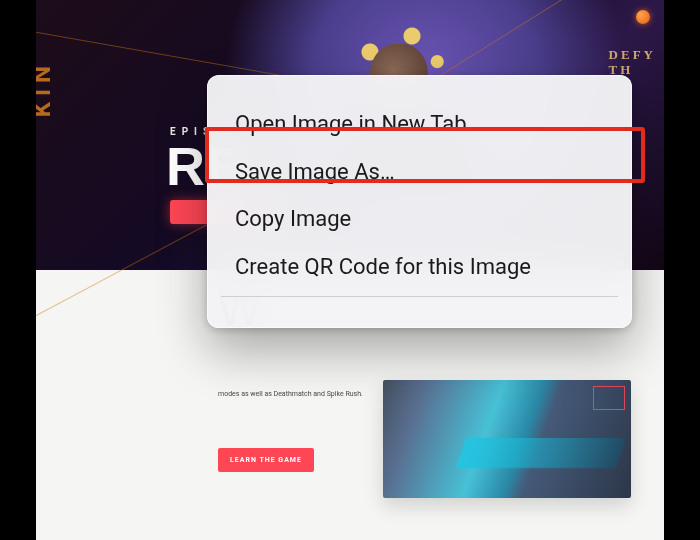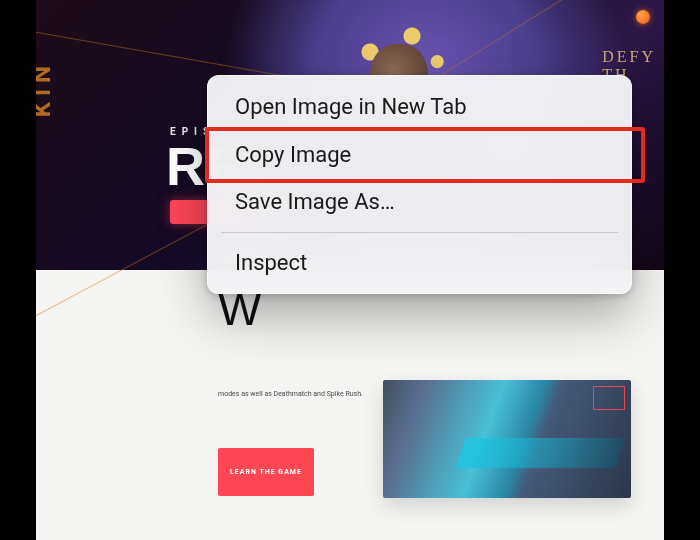--- a/index.html
+++ b/index.html
@@ -75,22 +75,22 @@
     text-orientation: mixed;
     transform: rotate(180deg);
     opacity: 0.75;
   }
   .defy {
     position: absolute;
     right: 8px;
     top: 48px;
     color: #cfa770;
     font-family: "Times New Roman", serif;
-    font-weight: 400;
-    font-size: 16px;
+    font-weight: 700;
+    font-size: 13px;
     letter-spacing: 3px;
     line-height: 1.15;
     text-align: left;
   }
   .episode {
     position: absolute;
     left: 134px;
     top: 126px;
     color: #eaeaea;
     letter-spacing: 6px;
@@ -204,21 +204,21 @@
   }
   .card-cta {
     position: absolute;
     left: 0;
     top: 68px;
     background: #ff4655;
     color: #fff;
     font-size: 7px;
     font-weight: 700;
     letter-spacing: 1px;
-    padding: 20px 12px;
+    padding: 8px 12px;
     border-radius: 2px;
   }
   .card-image {
     position: absolute;
     left: 165px;
     top: 0;
     width: 248px;
     height: 118px;
     background:
       linear-gradient(110deg, #444f5f 0%, #596f91 15%, #47c1d6 42%, #2a87a6 56%, #455a79 62%, #2c3648 100%);
@@ -253,21 +253,21 @@
     position: absolute;
     left: 207px;
     top: 75px;
     width: 425px;
     background: rgba(244,244,246,0.965);
     border-radius: 12px;
     box-shadow:
       0 22px 50px rgba(0,0,0,0.32),
       0 2px 8px rgba(0,0,0,0.2),
       inset 0 0 0 1px rgba(255,255,255,0.6);
-    padding: 8px 0;
+    padding: 25px 0;
     backdrop-filter: blur(20px);
   }
   .menu-item {
     font-size: 22px;
     color: #1a1a1a;
     padding: 10px 28px;
     line-height: 1.25;
     cursor: default;
     white-space: nowrap;
   }
@@ -316,21 +316,21 @@
         <div class="card-copy">modes as well as Deathmatch and Spike Rush.</div>
         <div class="card-cta">LEARN THE GAME</div>
         <div class="card-image"></div>
       </div>
     </div>
 
   </div>
 
   <div class="context-menu">
     <div class="menu-item">Open Image in New Tab</div>
+    <div class="menu-item">Save Image As…</div>
     <div class="menu-item">Copy Image</div>
-    <div class="menu-item">Save Image As…</div>
+    <div class="menu-item">Create QR Code for this Image</div>
     <div class="menu-sep"></div>
-    <div class="menu-item">Inspect</div>
   </div>
 
   <div class="highlight-box" style="left:205px; top:127px; width:432px; height:48px;"></div>
 
 </div>
 
 </body></html>

